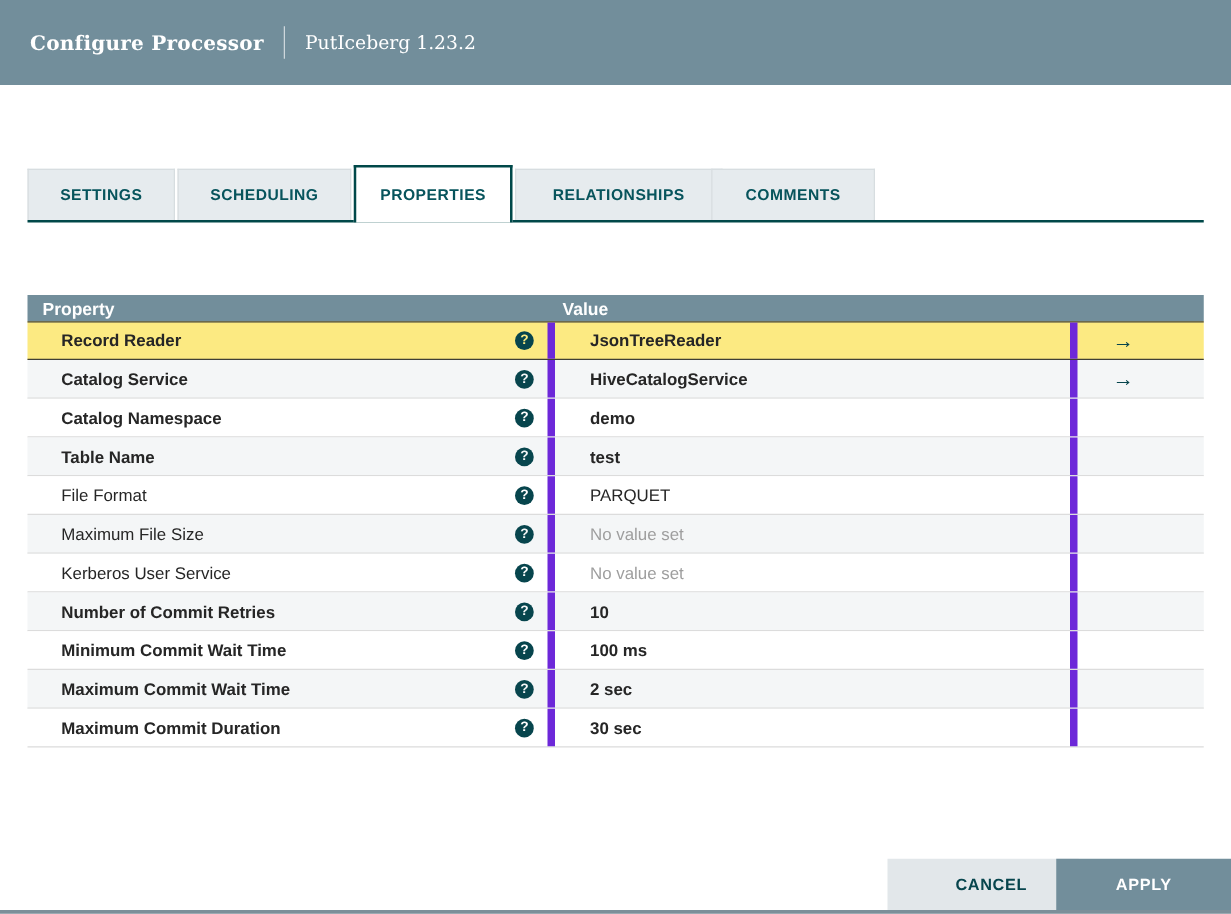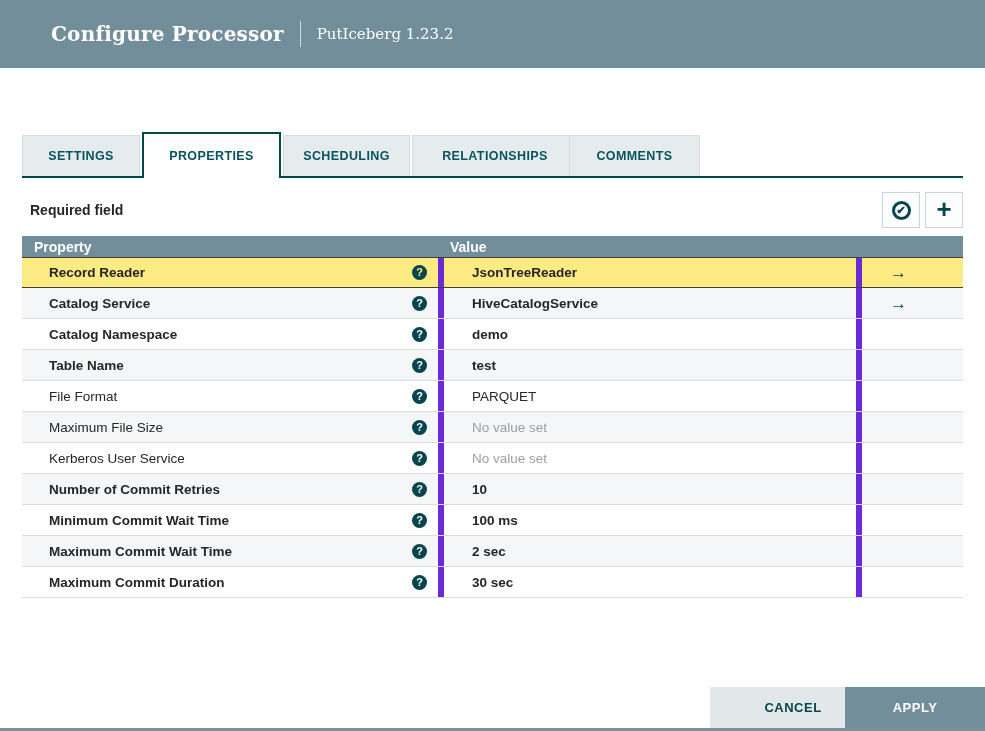--- a/index.html
+++ b/index.html
@@ -3,22 +3,22 @@
 <meta charset="utf-8">
 <style>
   * { margin:0; padding:0; box-sizing:border-box; }
   html,body { width:985px; height:731px; overflow:hidden; background:#ffffff;
               font-family:"Liberation Sans", sans-serif; }
   .dialog { position:absolute; inset:0; background:#fff; }
 
   
   .hdr { position:absolute; top:0; left:0; right:0; height:68px; background:#728e9b;
          display:flex; align-items:center; padding-left:24px; }
-  .hdr-title { font-family:"DejaVu Serif", serif; font-weight:bold; font-size:20px;
-               color:#ffffff; letter-spacing:.2px;margin-left:27px; }
+  .hdr-title { font-family:"DejaVu Serif", serif; font-weight:bold; font-size:16px;
+               color:#ffffff; letter-spacing:.2px; }
   .hdr-div { width:1px; height:26px; background:rgba(255,255,255,.65); margin:0 16px; }
   .hdr-sub { font-family:"DejaVu Serif", serif; font-size:15px; color:#ffffff; }
 
   
   .statusbar { position:absolute; top:68px; left:0; right:0; height:44px; background:#e2e7e9;
                display:flex; align-items:center; padding-left:20px; }
   .status-sq { width:13px; height:13px; background:#ce8488; margin-right:7px; }
   .status-txt { font-size:14px; font-weight:bold; color:#5d4949; }
 
   
@@ -86,37 +86,26 @@
 
   <div class="hdr">
     <span class="hdr-title">Configure Processor</span>
     <span class="hdr-div"></span>
     <span class="hdr-sub">PutIceberg 1.23.2</span>
   </div>
 
 
   <div class="tabbar" id="tabbar">
       <div class="tab">SETTINGS</div>
+      <div class="tab">SCHEDULING</div>
       <div class="tab active">PROPERTIES</div>
-      <div class="tab">SCHEDULING</div>
       <div class="tab">RELATIONSHIPS</div>
       <div class="tab">COMMENTS</div>
     </div>
 
-  <div class="ptoolbar">
-    <span class="req-label">Required field</span>
-    <div class="tool-btns">
-      <div class="tool-btn">
-        <span class="check-circle">✔</span>
-      </div>
-      <div class="tool-btn">
-        <span class="plus-glyph">+</span>
-      </div>
-    </div>
-  </div>
 
   <div class="ptable">
     <div class="prow thead">
       <div class="cell">Property</div>
       <div class="cell">Value</div>
       <div class="cell"></div>
     </div>
     <div id="rows">
         <div class="prow trow req selected">
           <div class="cell cell-prop">

